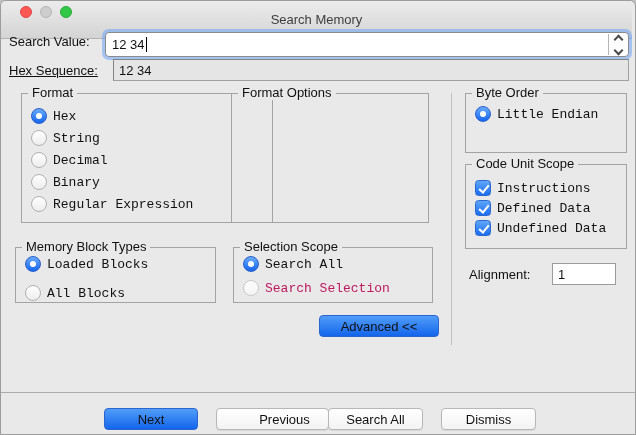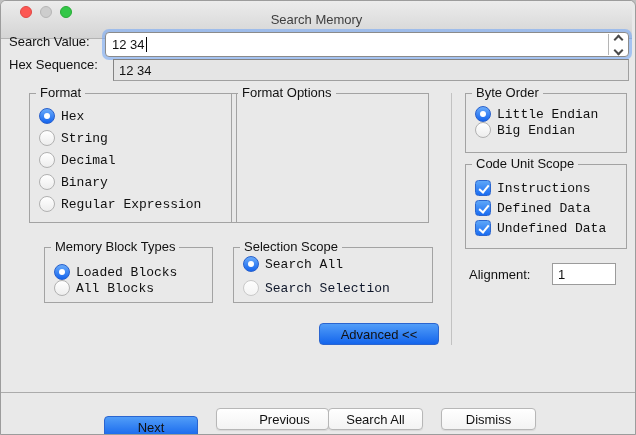--- a/index.html
+++ b/index.html
@@ -46,21 +46,21 @@
     position:absolute;left:112px;top:58px;width:516px;height:22px;
     background:#e5e5e5;border:1px solid #a0a0a0;border-top-color:#838383;border-left-color:#838383;
     display:flex;align-items:center;padding:0 5px;
   }
   
   .group{position:absolute;border:1px solid #a3a3a3;}
   .gtitle{position:absolute;top:-9px;left:6px;background:#e9e9e9;padding:0 4px;white-space:nowrap;}
   .rows{position:absolute;left:9px;right:4px;display:flex;flex-direction:column;font-family:Liberation Mono, monospace;}
   .row{display:flex;align-items:center;height:16px;cursor:default;}
   .row .t{margin-left:6px;white-space:nowrap;}
-  .row .t.dis{color:#0f172a;}
+  .row .t.dis{color:#be185d;}
   
   .radio{position:relative;flex:none;width:16px;height:16px;border-radius:50%;
     background:linear-gradient(#ffffff,#ededed);border:1px solid #b1b1b1;}
   .radio.checked{background:linear-gradient(#6aabfa,#1565ee);border-color:#2860cc;}
   .radio.checked::after{content:"";position:absolute;left:50%;top:50%;width:6px;height:6px;
     margin:-3px 0 0 -3px;border-radius:50%;background:#fff;}
   .radio.disabled{border-color:#c9c9c9;background:linear-gradient(#fdfdfd,#f4f4f4);}
   
   .checkbox{position:relative;flex:none;width:16px;height:16px;border-radius:3.5px;
     background:linear-gradient(#5ea7f9,#1b6cf0);border:1px solid #2b66cf;}
@@ -72,21 +72,21 @@
   
   .alignfield{
     position:absolute;left:551px;top:262px;width:64px;height:22px;
     background:#fff;border:1px solid #9b9b9b;display:flex;align-items:center;padding:0 5px;
   }
   
   .btn{position:absolute;height:22px;border-radius:4px;display:flex;align-items:center;
     justify-content:center;cursor:default;white-space:nowrap;}
   .btn.plain{background:linear-gradient(#ffffff,#f3f3f3);border:1px solid #b7b7b7;
     box-shadow:0 1px 1px rgba(0,0,0,.08);}
-  .btn.primary{background:linear-gradient(#519df8,#1465ec);border:1px solid #2a65d0;margin-top:8px;}
+  .btn.primary{background:linear-gradient(#519df8,#1465ec);border:1px solid #2a65d0;}
 </style>
 </head>
 <body>
 
 <div class="window">
 
   <div class="titlebar">
     <div class="lights">
       <span class="light red"></span>
       <span class="light gray"></span>
@@ -98,26 +98,26 @@
   <span class="lbl" style="left:8px;top:33px;">Search Value:</span>
   <div class="combo">
     <span>12 34</span>
       <span class="caret"></span>
     <div class="stepper">
       <span class="chev up"></span>
       <span class="chev down"></span>
     </div>
   </div>
 
-  <span class="lbl" style="left:8px;top:56px;">Hex Sequence:</span>
+  <span class="lbl" style="left:8px;top:62px;text-decoration:underline;">Hex Sequence:</span>
   <div class="hexfield">
     <span>12 34</span>
   </div>
 
-  <div class="group" style="left:28px;top:92px;width:208px;height:130px;">
+  <div class="group" style="left:20px;top:92px;width:252px;height:130px;">
     <span class="gtitle">Format</span>
     <div class="rows" style="top:14px;gap:6px;">
       <div class="row">
         <span class="radio checked"></span>
         <span class="t">Hex</span>
       </div>
       <div class="row">
         <span class="radio"></span>
         <span class="t">String</span>
       </div>
@@ -137,28 +137,24 @@
   </div>
 
   <div class="group" style="left:230px;top:92px;width:198px;height:130px;">
     <span class="gtitle">Format Options</span>
   </div>
 
   <div class="vsep"></div>
 
   <div class="group" style="left:464px;top:92px;width:162px;height:60px;">
     <span class="gtitle">Byte Order</span>
-    <div class="rows" style="top:12px;gap:0;">
+    <div class="rows" style="top:12px;gap:10px;">
       <div class="row">
         <span class="radio checked"></span>
         <span class="t">Little Endian</span>
-      </div>
-      <div class="row">
-        <span class="radio"></span>
-        <span class="t">Big Endian</span>
       </div>
     </div>
   </div>
 
   <div class="group" style="left:464px;top:163px;width:162px;height:85px;padding-left:37px;">
     <span class="gtitle">Code Unit Scope</span>
     <div class="rows" style="top:15px;gap:4px;">
       <div class="row">
         <span class="checkbox"></span>
         <span class="t">Instructions</span>
@@ -167,23 +163,23 @@
         <span class="checkbox"></span>
         <span class="t">Defined Data</span>
       </div>
       <div class="row">
         <span class="checkbox"></span>
         <span class="t">Undefined Data</span>
       </div>
     </div>
   </div>
 
-  <div class="group" style="left:14px;top:246px;width:169px;height:56px;margin-left:29px;">
+  <div class="group" style="left:14px;top:246px;width:201px;height:56px;">
     <span class="gtitle">Memory Block Types</span>
-    <div class="rows" style="top:16px;gap:0;">
+    <div class="rows" style="top:8px;gap:13px;">
       <div class="row">
         <span class="radio checked"></span>
         <span class="t">Loaded Blocks</span>
       </div>
       <div class="row">
         <span class="radio"></span>
         <span class="t">All Blocks</span>
       </div>
     </div>
   </div>

